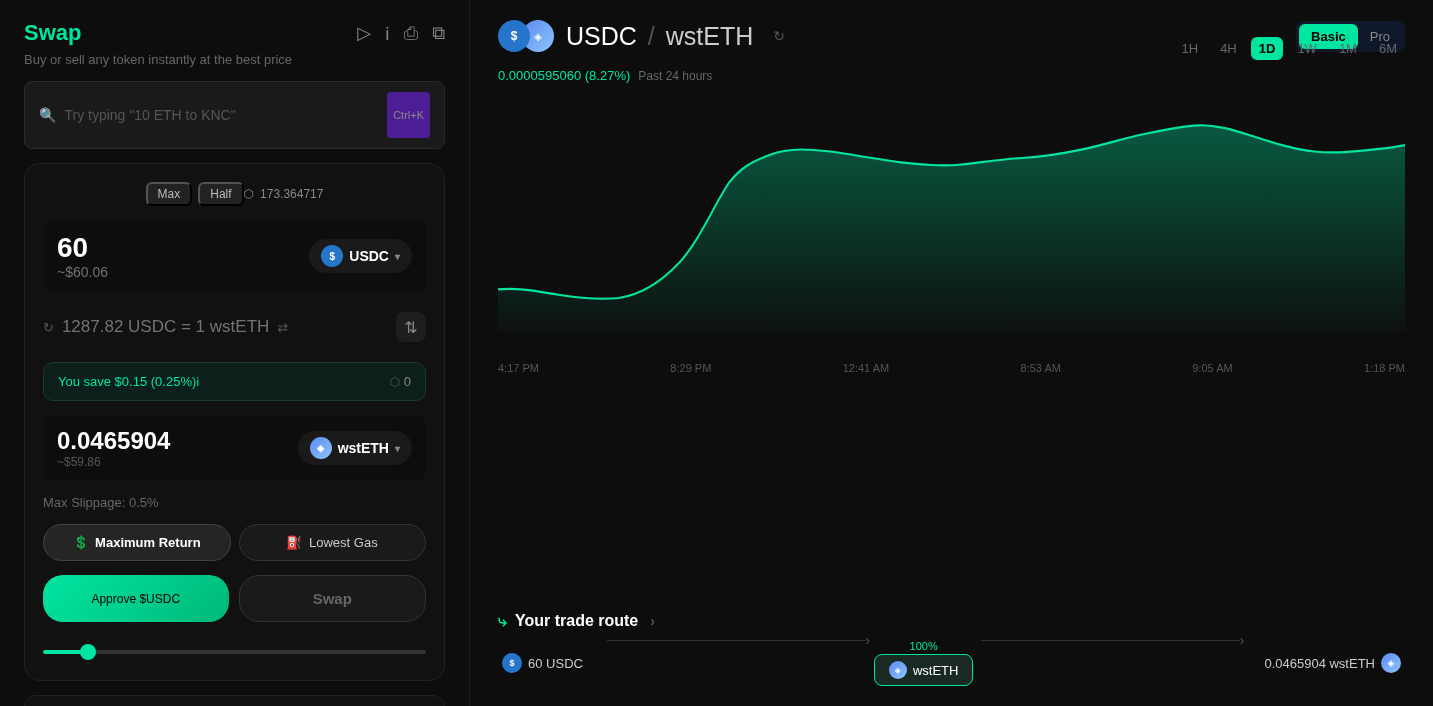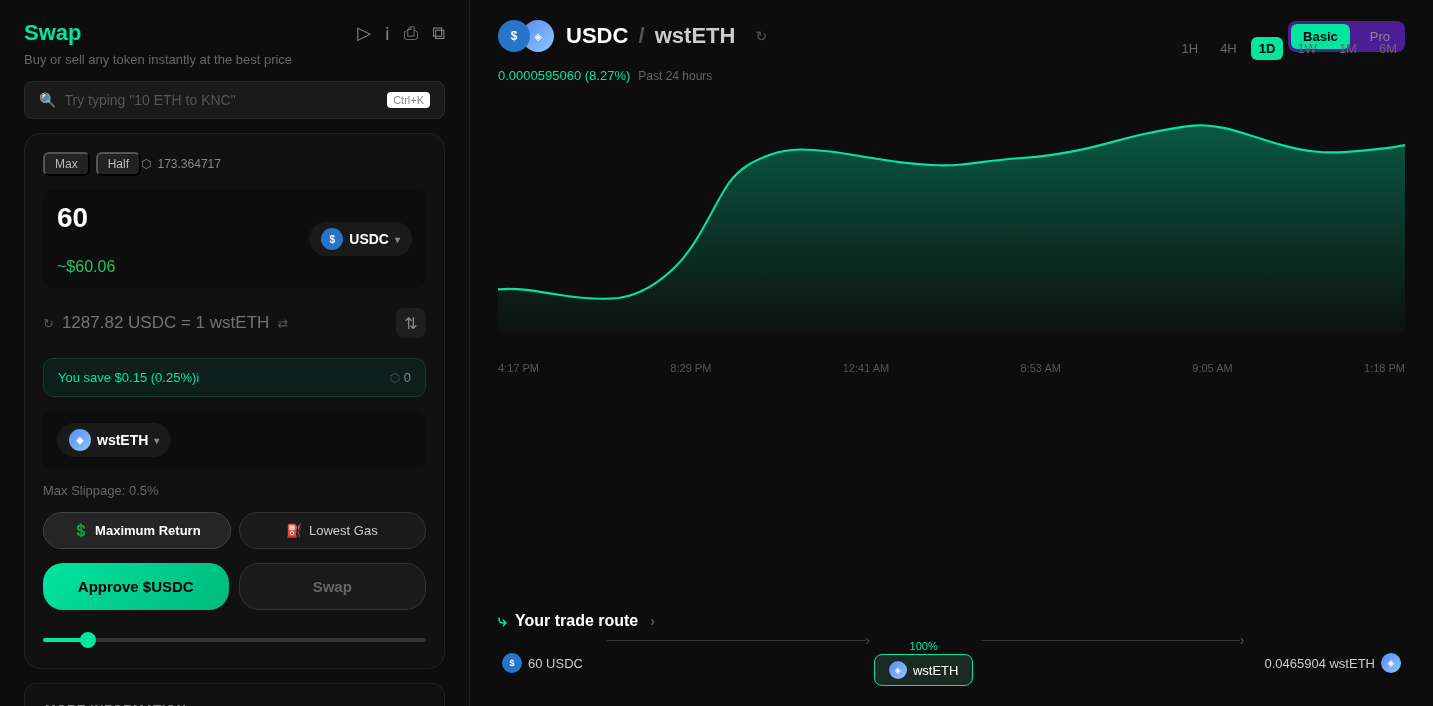--- a/index.html
+++ b/index.html
@@ -69,42 +69,42 @@
       border: none;
       outline: none;
       color: #666;
       font-size: 14px;
       flex: 1;
     }
 
     .search-bar input::placeholder { color: #555; }
 
     .kbd {
-      background: #ffffff;
+      background: #4c1d95;
       border-radius: 4px;
-      padding: 2px 6px;
+      padding: 17px 6px;
       font-size: 11px;
       color: #888;
     }
 
     
     .swap-card {
       background: #111;
       border: 1px solid #222;
       border-radius: 16px;
       padding: 18px;
       display: flex;
       flex-direction: column;
       gap: 14px;
     }
 
     .from-row {
       display: flex;
       align-items: center;
-      justify-content: flex-start;
+      justify-content: center;
     }
 
     .badge-group { display: flex; gap: 6px; }
 
     .badge {
       background: #222;
       border-radius: 6px;
       padding: 3px 10px;
       font-size: 12px;
       color: #bbb;
@@ -132,23 +132,22 @@
       font-size: 28px;
       font-weight: 600;
       color: #fff;
       background: transparent;
       border: none;
       outline: none;
       width: 160px;
     }
 
     .usd-amount {
-      font-size: 16px;
-      color: #22c55e;
-      margin-top: 24px;
+      font-size: 14px;
+      color: #737373;
     }
 
     .token-selector {
       display: flex;
       align-items: center;
       gap: 6px;
       background: #1a1a1a;
       border-radius: 20px;
       padding: 6px 12px;
       cursor: pointer;
@@ -293,22 +292,22 @@
       gap: 10px;
     }
 
     .approve-btn {
       flex: 1;
       padding: 14px;
       background: linear-gradient(135deg, #00e5a0, #00b87a);
       border: none;
       border-radius: 20px;
       color: #000;
-      font-size: 15px;
-      font-weight: 700;
+      font-size: 12px;
+      font-weight: 400;
       cursor: pointer;
     }
 
     .swap-btn {
       flex: 1;
       padding: 14px;
       background: #1a1a1a;
       border: 1px solid #333;
       border-radius: 20px;
       color: #666;
@@ -410,37 +409,37 @@
       display: flex;
       align-items: center;
       justify-content: center;
       font-size: 10px;
       color: #fff;
       margin-left: -8px;
       z-index: 1;
     }
 
     .pair-title {
-      font-size: 22px;
-      font-weight: 700;
+      font-size: 25px;
+      font-weight: 400;
       color: #fff;
     }
 
     .pair-separator { color: #555; margin: 0 4px; }
 
     .pair-token2 { color: #ccc; }
 
     .refresh-icon { color: #555; font-size: 14px; margin-left: 8px; cursor: pointer; }
 
     .mode-toggle {
       display: flex;
-      background: #4c1d95;
+      background: #0f172a;
       border-radius: 8px;
       padding: 3px;
-      gap: 8px;
+      gap: 0;
     }
 
     .mode-btn {
       padding: 5px 12px;
       border-radius: 6px;
       font-size: 13px;
       border: none;
       cursor: pointer;
       background: transparent;
       color: #888;
@@ -643,20 +642,24 @@
         <span>You save $0.15 (0.25%)</span>
         <span style="cursor:pointer;color:#00e5a0;font-size:12px;">ℹ</span>
       </div>
       <div class="save-num">
         <span style="color:#555;font-size:12px;">⬡</span>
         <span>0</span>
       </div>
     </div>
 
     <div class="to-amount-row">
+      <div>
+        <div class="to-amount">0.0465904</div>
+        <div class="to-usd">~$59.86</div>
+      </div>
       <div class="token-selector">
         <div class="token-icon-wsteth">◈</div>
         <span>wstETH</span>
         <span class="chevron">▾</span>
       </div>
     </div>
 
     <div class="slippage-row">
       <span>Max Slippage: 0.5%</span>
     </div>

